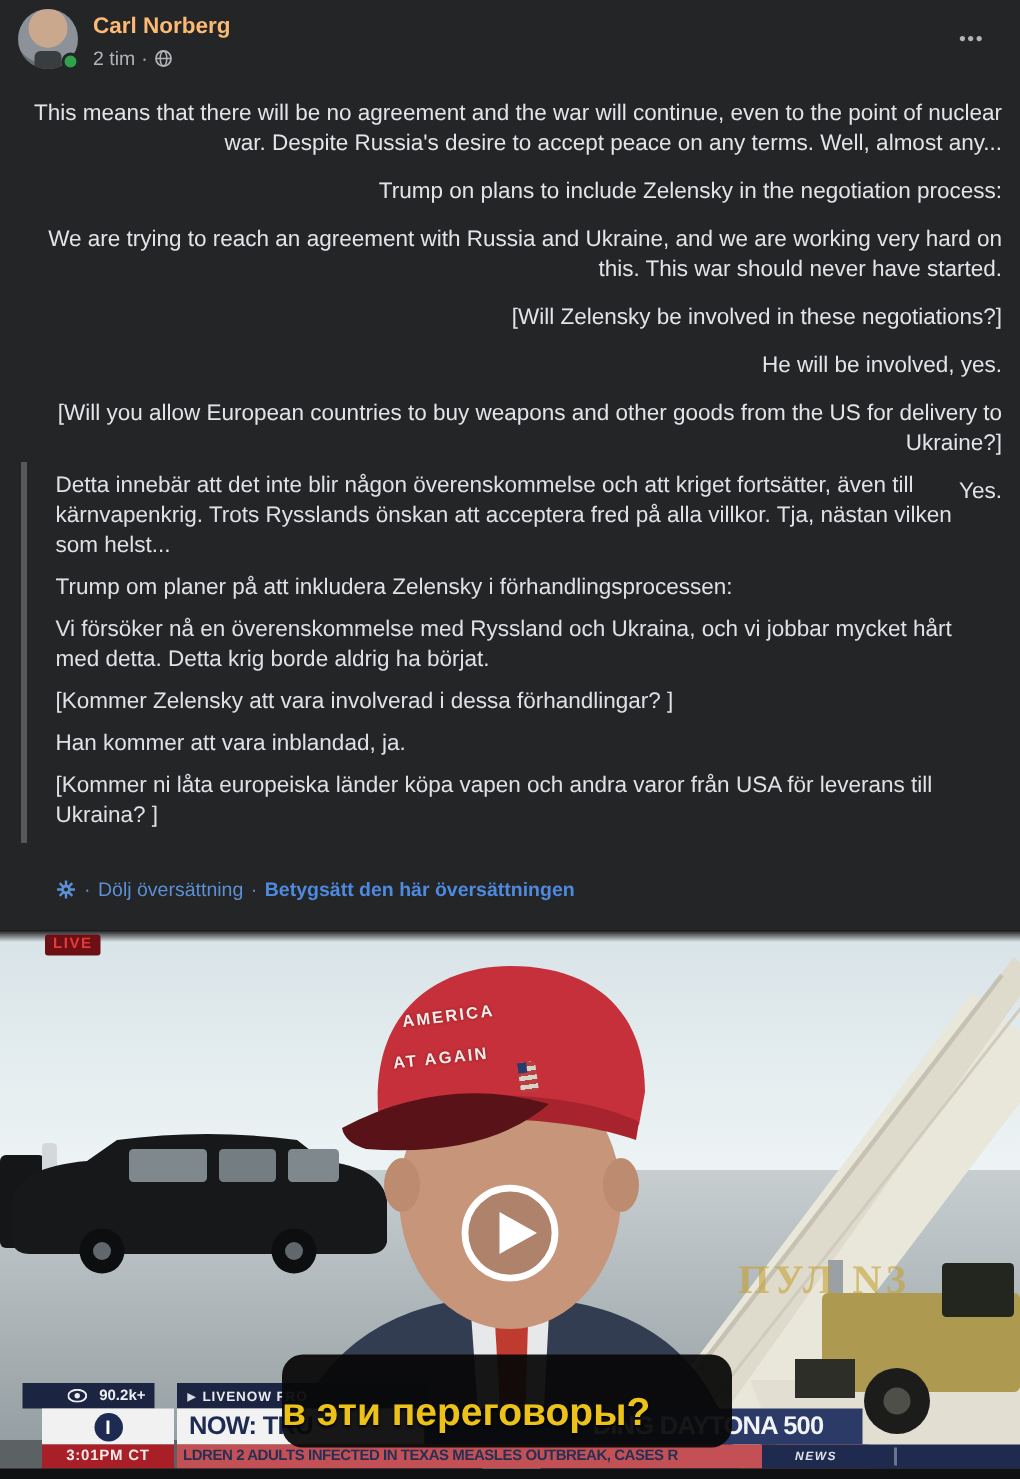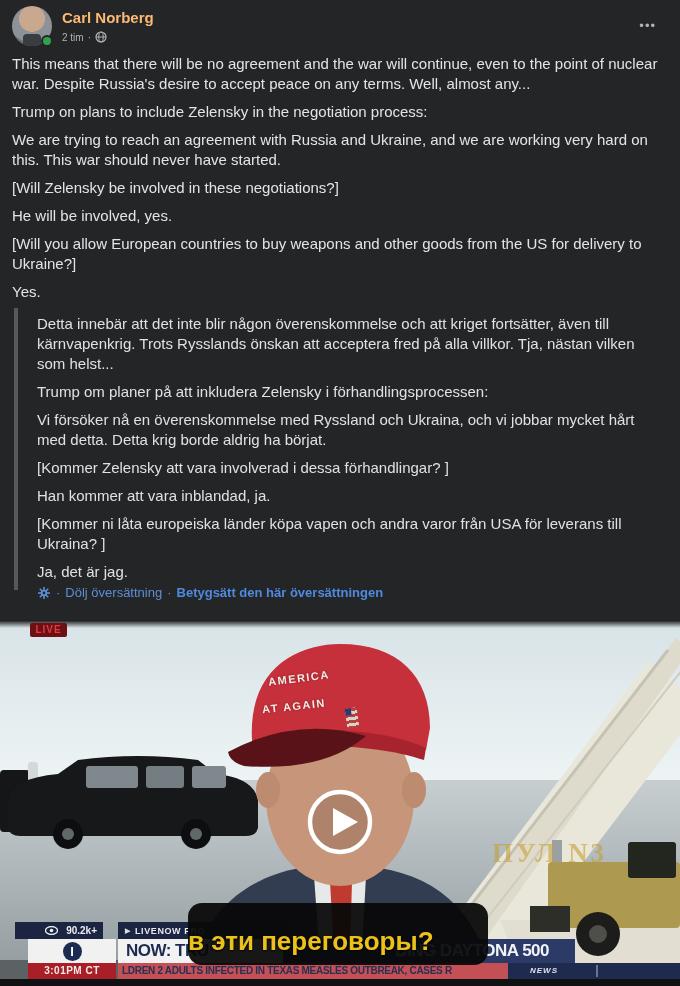--- a/index.html
+++ b/index.html
@@ -9,27 +9,27 @@
 
   
   .hdr { position:absolute; top:6px; left:12px; right:12px; height:42px; }
   .avatar { position:absolute; left:0; top:0; width:40px; height:40px; border-radius:50%;
     background:radial-gradient(circle at 50% 32%, #c9a88e 0 38%, #8d9298 39% 70%, #6b7075 71%);
     overflow:hidden; cursor:pointer; }
   .avatar::after { content:""; position:absolute; left:11px; bottom:-2px; width:18px; height:14px; background:#3a3d40; border-radius:4px 4px 0 0; }
   .online-dot { position:absolute; left:29px; top:29px; width:12px; height:12px; border-radius:50%;
     background:#31a24c; border:2px solid #242526; }
   .name { position:absolute; left:50px; top:3px; font-size:15px; font-weight:700; color:#fdba74; cursor:pointer; }
-  .meta { position:absolute; left:50px; top:25px; font-size:10px; color:#b0b3b8; display:flex; align-items:center; gap:4px; }
+  .meta { position:absolute; left:50px; top:25px; font-size:13px; color:#b0b3b8; display:flex; align-items:center; gap:4px; }
   .menu-btn { position:absolute; right:6px; top:8px; color:#b0b3b8; font-size:13px; letter-spacing:1px;
     cursor:pointer; padding:4px 6px; border-radius:6px; }
 
   
   .post-text { position:absolute; top:54px; left:12px; width:656px; font-size:15px; line-height:20px; color:#e2e4e9; }
-  .post-text p { margin:0 0 8px 0; }
+  .post-text p { margin:12px 0 8px 0;text-align:right; }
 
   .quote { position:absolute; top:308px; left:14px; width:650px; border-left:4px solid #56585a;
     padding:6px 26px 0 19px; font-size:15px; line-height:20px; color:#dfe1e6; }
   .quote p { margin:0 0 8px 0; }
 
   .trans-footer { position:absolute; top:585px; left:37px; display:flex; align-items:center; gap:5px;
     font-size:13px; color:#5b8fd6; }
   .trans-footer .rate { font-weight:700; color:#4e8ae0; cursor:pointer; }
   .trans-footer .hide { cursor:pointer; }
   .gear { width:14px; height:14px; display:inline-block; }
@@ -117,21 +117,20 @@
     <p>Yes.</p>
   </div>
 
   <blockquote class="quote">
     <p>Detta innebär att det inte blir någon överenskommelse och att kriget fortsätter, även till kärnvapenkrig. Trots Rysslands önskan att acceptera fred på alla villkor. Tja, nästan vilken som helst...</p>
     <p>Trump om planer på att inkludera Zelensky i förhandlingsprocessen:</p>
     <p>Vi försöker nå en överenskommelse med Ryssland och Ukraina, och vi jobbar mycket hårt med detta. Detta krig borde aldrig ha börjat.</p>
     <p>[Kommer Zelensky att vara involverad i dessa förhandlingar? ]</p>
     <p>Han kommer att vara inblandad, ja.</p>
     <p>[Kommer ni låta europeiska länder köpa vapen och andra varor från USA för leverans till Ukraina? ]</p>
-    <p>Ja, det är jag.</p>
   </blockquote>
 
   <div class="trans-footer">
     <svg class="gear" viewBox="0 0 14 14">
       <g stroke="#5b8fd6" stroke-width="1.6">
         <line x1="7" y1="1" x2="7" y2="13"></line>
           <line x1="1" y1="7" x2="13" y2="7"></line>
         <line x1="2.8" y1="2.8" x2="11.2" y2="11.2"></line>
           <line x1="11.2" y1="2.8" x2="2.8" y2="11.2"></line>
       </g>

